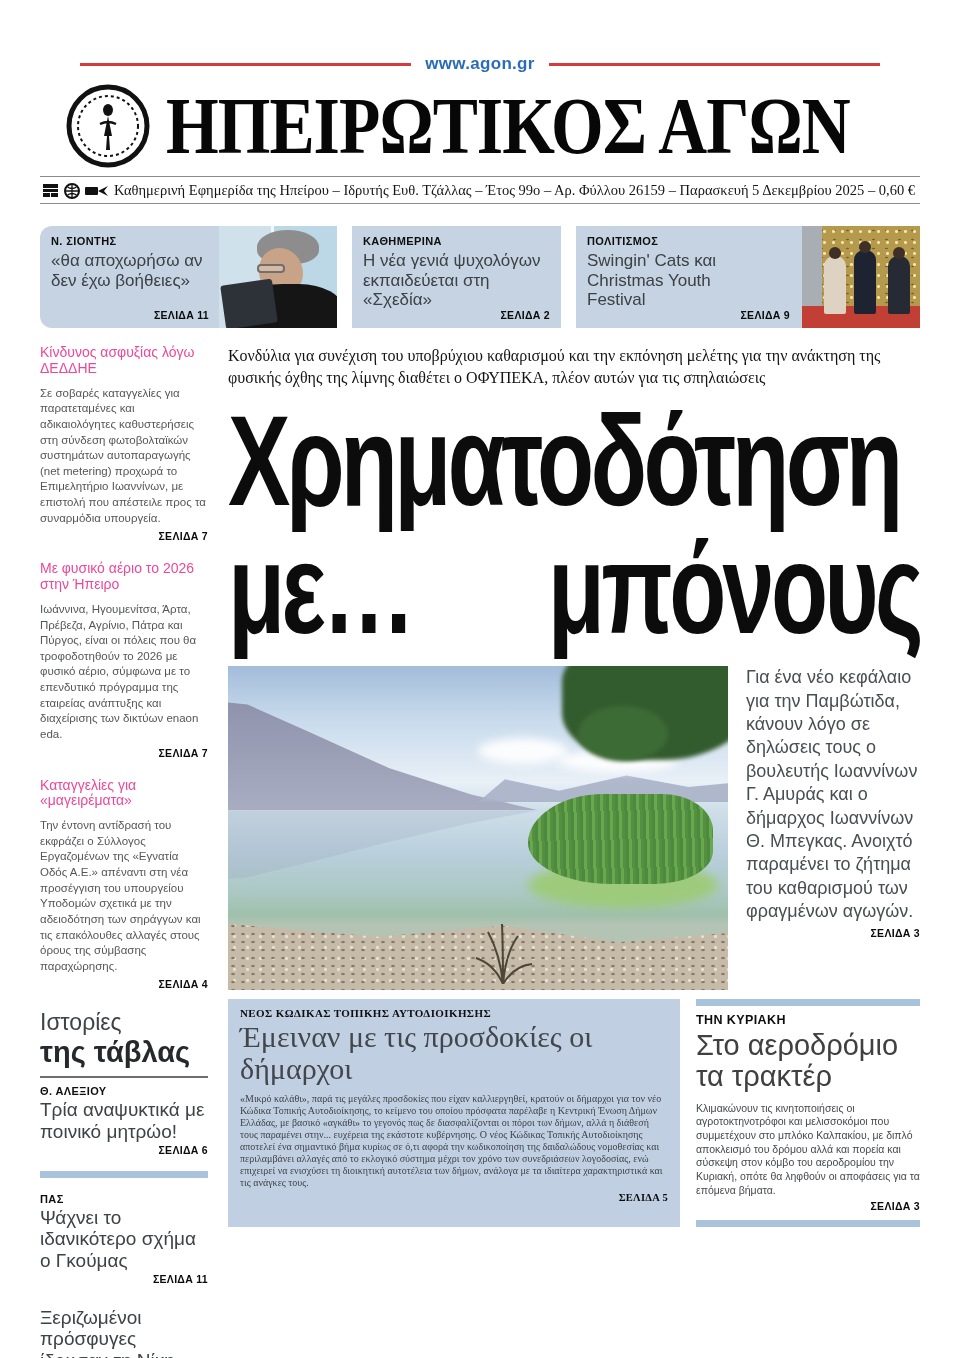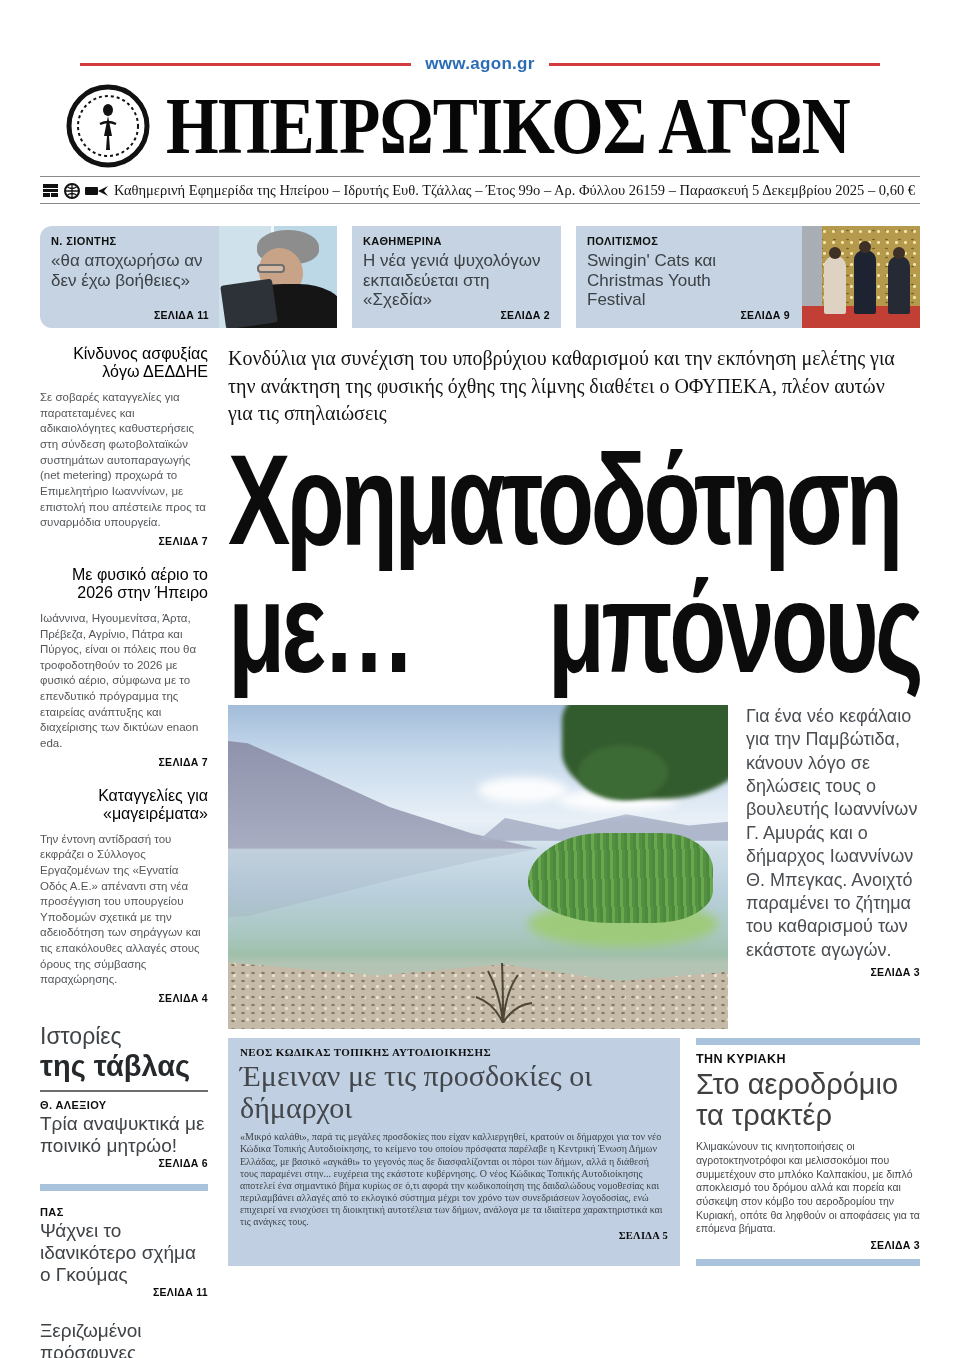--- a/index.html
+++ b/index.html
@@ -63,31 +63,31 @@
   .ph-band .f3 { left:86px; background:#262a35; }
   .ph-band .fig::before { content:""; position:absolute; top:-9px; left:5px; width:12px; height:12px; border-radius:50%; background:#3e3026; }
 
   
   .content { width:880px; margin:17px auto 0; display:flex; gap:20px; }
   aside.sidebar { width:168px; flex:none; }
   .main-col { width:692px; flex:none; }
 
   
   .s-story { margin-bottom:19px; }
-  .s-title { font-size:16px; line-height:1.13; color:#000000;text-align:right; }
+  .s-title { font-size:14px; line-height:1.13; color:#ec4899; }
   .s-body { margin-top:9px; font-size:11.5px; line-height:1.36; color:#54575a; }
   .s-page { margin-top:4px; text-align:right; }
   .tavla-t1 { font-size:23px; color:#3e4347; }
   .tavla-t2 { font-size:29px; font-weight:bold; color:#26292c; margin-bottom:7px; }
   .tavla-rule { border:none; border-top:2px solid #6e6e6e; margin:0 0 7px; }
   .bluebar { height:7px; background:#a9c3dc; margin:15px 0; }
   .short-title { font-size:19px; line-height:1.14; color:#3e4347; margin-top:2px; }
 
   
-  .deck { font-family:"Liberation Serif", serif; font-size:20px; line-height:1.38; color:#141414; width:686px; }
+  .deck { font-family:"Liberation Serif", serif; font-size:16px; line-height:1.38; color:#141414; width:686px; }
   .headline { margin-top:8px; height:262px; font-weight:bold; color:#0c0c0c; }
   .hl-line { font-size:128px; line-height:1.0; letter-spacing:-5px; white-space:nowrap;
              transform:scaleX(.73); transform-origin:0 50%; }
   .hl-2 { display:flex; justify-content:space-between; width:948px; }
 
   
   .photo-row { margin-top:7px; display:flex; gap:18px; }
   .photo-main { position:relative; width:500px; height:324px; overflow:hidden; flex:none;
       background:linear-gradient(180deg,#a3bcda 0%,#c7daec 16%,#e9f0f7 36%,#cfdfe9 44%,#b9cfdc 58%,#abc8c3 70%,#9fc0ab 77%,#b4c4b4 80%); }
   .mtn { position:absolute; left:-20px; top:34px; width:330px; height:110px; background:linear-gradient(180deg,#8e92ab,#a9adc2); clip-path:polygon(0 0,12% 4%,30% 28%,55% 62%,80% 86%,100% 100%,0 100%); }
@@ -277,21 +277,21 @@
             <span class="algae"></span>
             <span class="reeds"></span>
           <span class="shore"></span>
             <span class="tree"></span>
             <span class="tree2"></span>
           <svg class="plant" width="90" height="70" viewBox="0 0 90 70">
             <path d="M45 70 Q42 40 30 18 M45 70 Q48 38 60 22 M45 70 Q45 34 44 10 M45 70 Q36 50 18 44 M45 70 Q56 52 74 50" stroke="#4e4636" stroke-width="2" fill="none"></path>
           </svg>
         </div>
         <div class="photo-side">
-          <p class="side-text">Για ένα νέο κεφάλαιο για την Παμβώτιδα, κάνουν λόγο σε δηλώσεις τους ο βουλευτής Ιωαννίνων Γ. Αμυράς και ο δήμαρχος Ιωαννίνων Θ. Μπεγκας. Ανοιχτό παραμένει το ζήτημα του καθαρισμού των εκάστοτε αγωγών.</p>
+          <p class="side-text">Για ένα νέο κεφάλαιο για την Παμβώτιδα, κάνουν λόγο σε δηλώσεις τους ο βουλευτής Ιωαννίνων Γ. Αμυράς και ο δήμαρχος Ιωαννίνων Θ. Μπεγκας. Ανοιχτό παραμένει το ζήτημα του καθαρισμού των φραγμένων αγωγών.</p>
           <div class="side-page pageref">ΣΕΛΙΔΑ 3</div>
         </div>
       </div>
 
       <div class="sections">
         <section class="municipal">
           <div class="kicker">ΝΕΟΣ ΚΩΔΙΚΑΣ ΤΟΠΙΚΗΣ ΑΥΤΟΔΙΟΙΚΗΣΗΣ</div>
           <div class="sec-title">Έμειναν με τις προσδοκίες οι δήμαρχοι</div>
           <p class="sec-body">«Μικρό καλάθι», παρά τις μεγάλες προσδοκίες που είχαν καλλιεργηθεί, κρατούν οι δήμαρχοι για τον νέο Κώδικα Τοπικής Αυτοδιοίκησης, το κείμενο του οποίου πρόσφατα παρέλαβε η Κεντρική Ένωση Δήμων Ελλάδας, με βασικό «αγκάθι» το γεγονός πως δε διασφαλίζονται οι πόροι των δήμων, αλλά η διάθεσή τους παραμένει στην... ευχέρεια της εκάστοτε κυβέρνησης. Ο νέος Κώδικας Τοπικής Αυτοδιοίκησης αποτελεί ένα σημαντικό βήμα κυρίως σε ό,τι αφορά την κωδικοποίηση της δαιδαλώδους νομοθεσίας και περιλαμβάνει αλλαγές από το εκλογικό σύστημα μέχρι τον χρόνο των συνεδριάσεων λογοδοσίας, ενώ επιχειρεί να ενισχύσει τη διοικητική αυτοτέλεια των δήμων, ανάλογα με τα ιδιαίτερα χαρακτηριστικά και τις ανάγκες τους.</p>
           <span class="pageref">ΣΕΛΙΔΑ 5</span>

